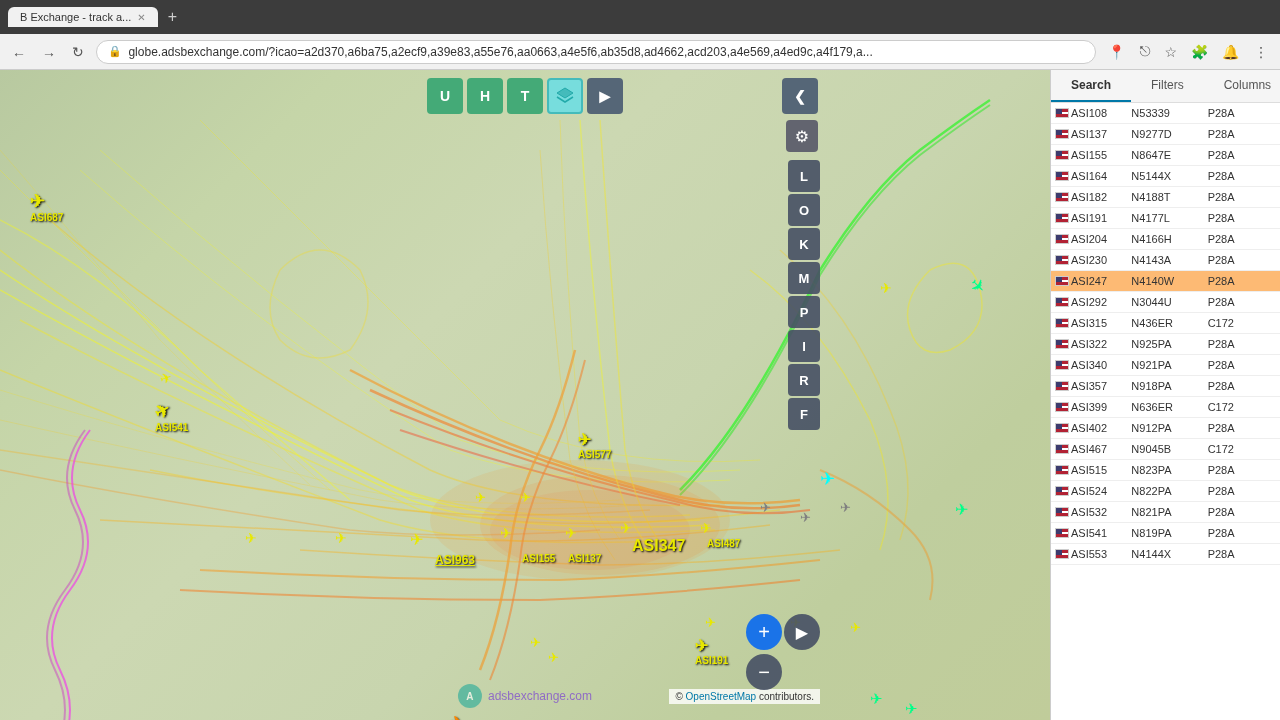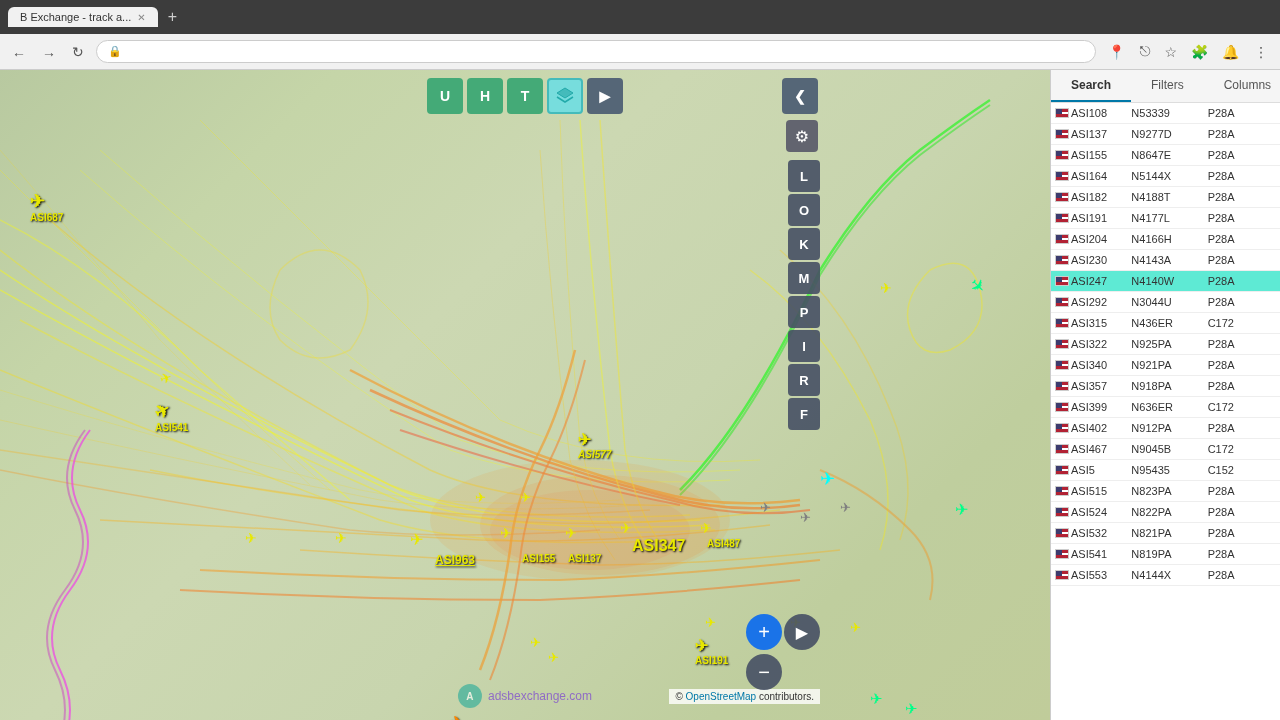--- a/index.html
+++ b/index.html
@@ -328,21 +328,21 @@
       overflow-y: auto;
       overflow-x: hidden;
     }
     .panel-row {
       display: grid;
       grid-template-columns: 1fr 1fr 1fr;
       border-bottom: 1px solid #eee;
       padding: 3px 0;
       cursor: pointer;
     }
-    .panel-row.highlighted { background: #5eead4; }
+    .panel-row.highlighted { background: #fdba74; }
     .panel-cell {
       font-size: 11px;
       color: #333;
       padding: 1px 4px;
       text-align: center;
       overflow: hidden;
       text-overflow: ellipsis;
       white-space: nowrap;
       display: flex;
       align-items: center;
@@ -386,20 +386,21 @@
     <button class="new-tab-btn">+</button>
   </div>
 </div>
 
 <div class="nav-bar">
   <button class="nav-btn">←</button>
   <button class="nav-btn">→</button>
   <button class="nav-btn">↻</button>
   <div class="address-bar">
     <span class="lock-icon">🔒</span>
+    <span class="address-text">globe.adsbexchange.com/?icao=a2d370,a6ba75,a2ecf9,a39e83,a55e76,aa0663,a4e5f6,ab35d8,ad4662,acd203,a4e569,a4ed9c,a4f179,a...</span>
   </div>
   <div class="nav-actions">
     <button class="nav-action-btn">📍</button>
     <button class="nav-action-btn">⎋</button>
     <button class="nav-action-btn">☆</button>
     <button class="nav-action-btn">🧩</button>
     <button class="nav-action-btn">🔔</button>
     <button class="nav-action-btn">⋮</button>
   </div>
 </div>
@@ -474,21 +475,21 @@
       <div style="font-size:10px; font-weight:bold; text-shadow:1px 1px 2px black;">ASI687</div>
     </div>
 
     <div class="aircraft-tag" style="left:155px; top:330px; color:#e8e800;">
       <span style="font-size:18px; transform:rotate(-30deg); display:inline-block;">✈</span>
       <div style="font-size:10px; font-weight:bold; text-shadow:1px 1px 2px black;">ASI541</div>
     </div>
 
     <div class="aircraft-tag" style="left:578px; top:360px; color:#e8e800;">
       <span style="font-size:16px;">✈</span>
-      <div style="font-size:10px; font-weight:bold; text-shadow:1px 1px 2px black;font-style:italic;">ASI577</div>
+      <div style="font-size:10px; font-weight:bold; text-shadow:1px 1px 2px black;">ASI577</div>
     </div>
 
     <div style="position:absolute; left:410px; top:460px; color:#e8e800;">
       <span style="font-size:16px;">✈</span>
     </div>
     <div class="aircraft-tag" style="left:435px; top:483px; color:#e8e800;">
       <div style="font-size:12px; font-weight:bold; text-shadow:1px 1px 2px black;text-decoration:underline;">ASI963</div>
     </div>
 
     <div style="position:absolute; left:500px; top:455px; color:#e8e800;">
@@ -780,28 +781,20 @@
     <div class="panel-cell">
       <div class="flag-icon"></div>
       <span>ASI467</span>
     </div>
     <div class="panel-cell">N9045B</div>
     <div class="panel-cell">C172</div>
   </div>
         <div class="panel-row">
     <div class="panel-cell">
       <div class="flag-icon"></div>
-      <span>ASI5</span>
-    </div>
-    <div class="panel-cell">N95435</div>
-    <div class="panel-cell">C152</div>
-  </div>
-        <div class="panel-row">
-    <div class="panel-cell">
-      <div class="flag-icon"></div>
       <span>ASI515</span>
     </div>
     <div class="panel-cell">N823PA</div>
     <div class="panel-cell">P28A</div>
   </div>
         <div class="panel-row">
     <div class="panel-cell">
       <div class="flag-icon"></div>
       <span>ASI524</span>
     </div>

